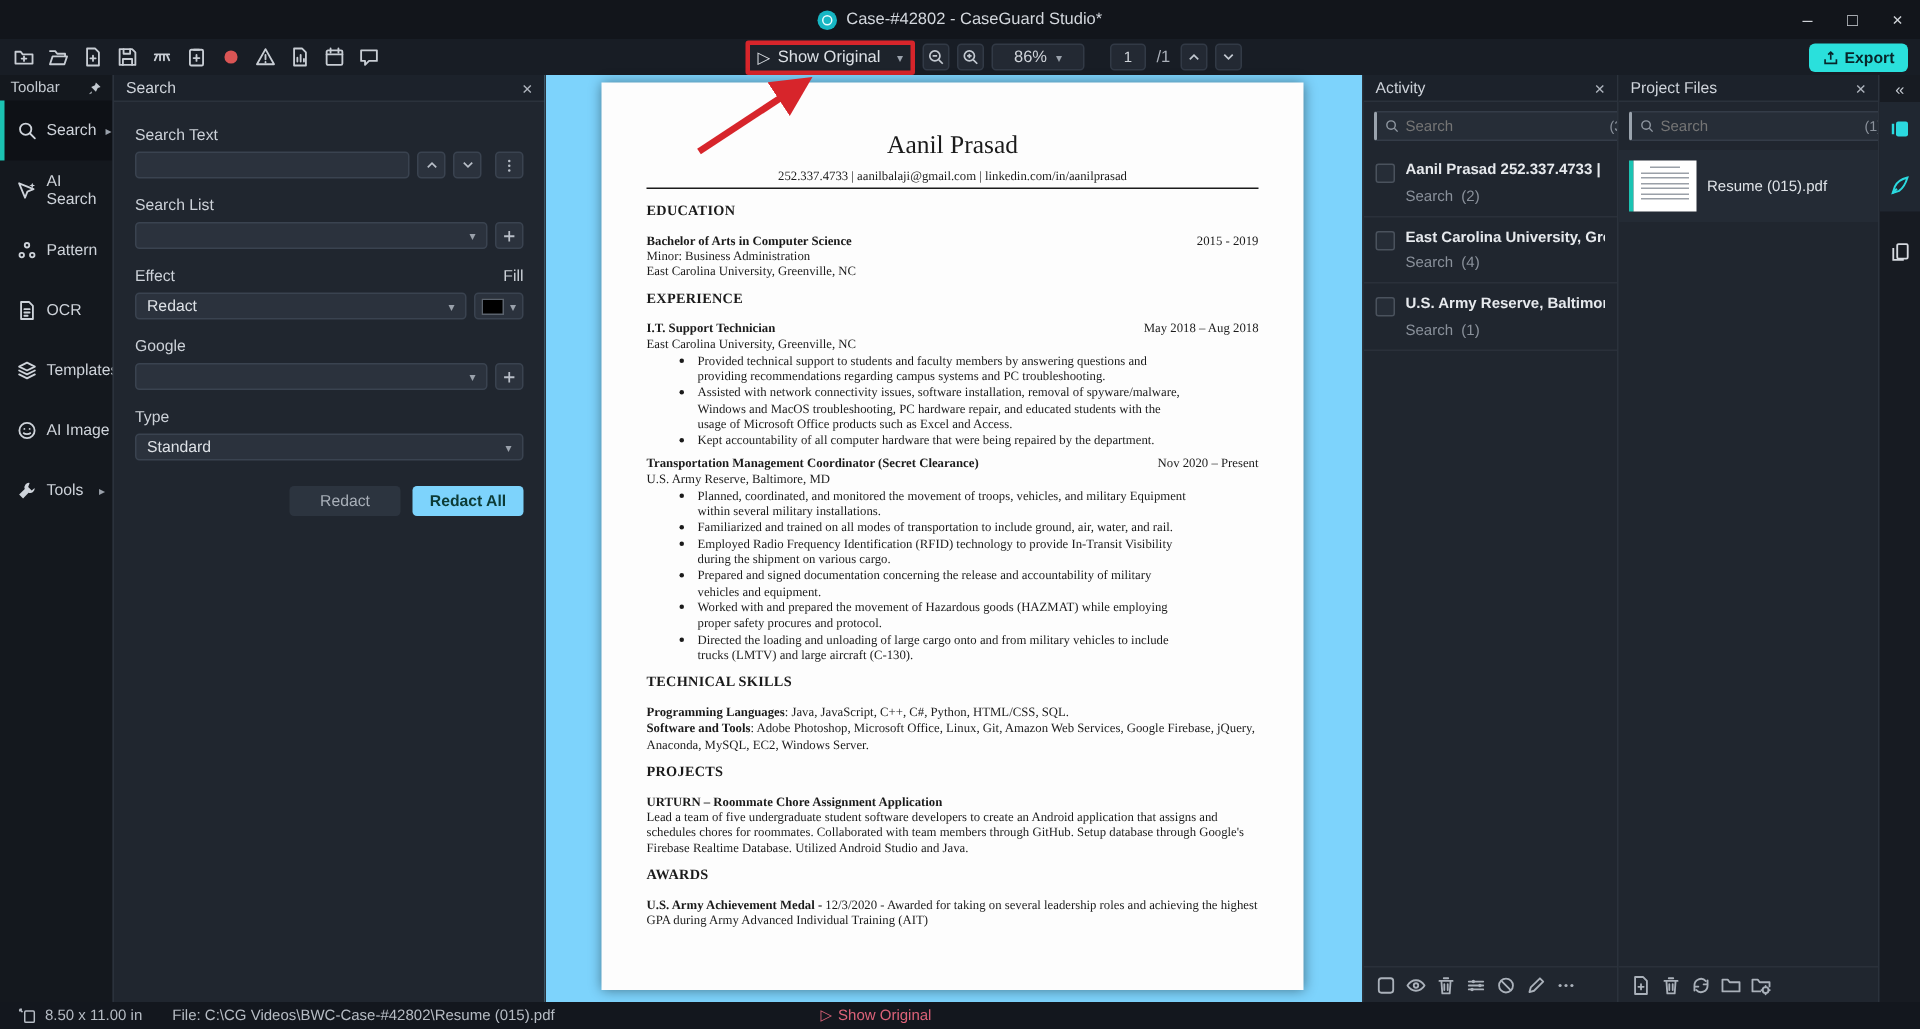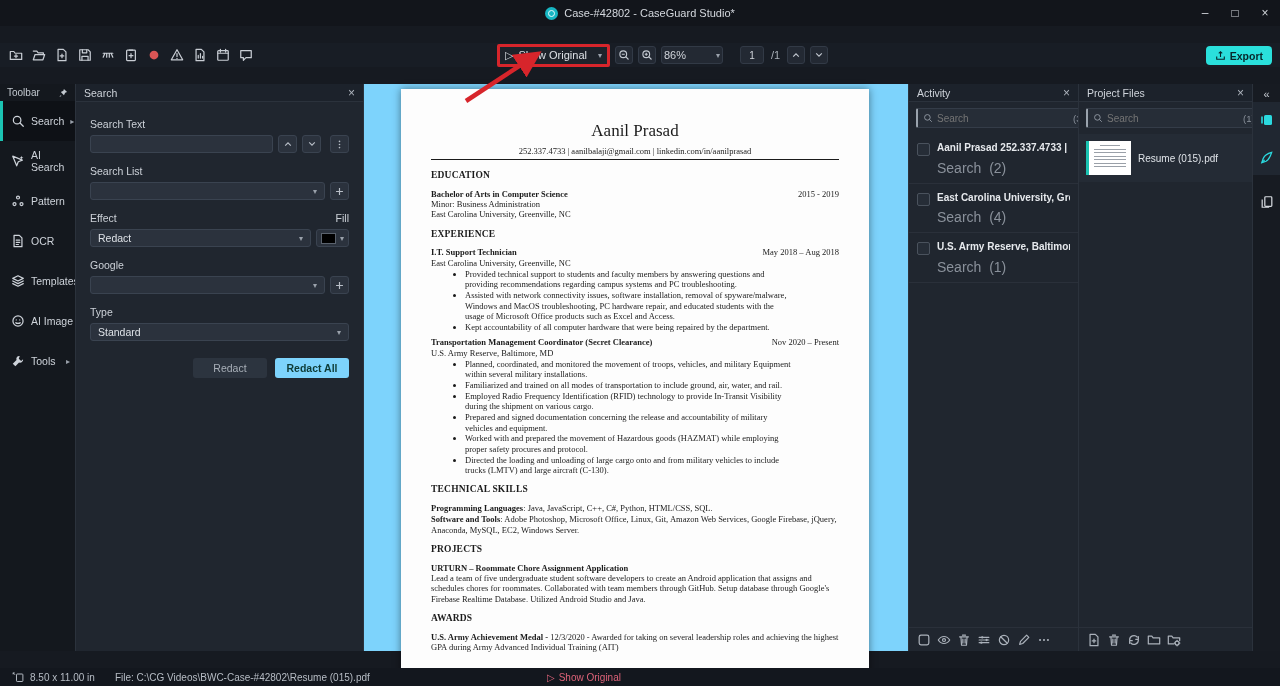--- a/index.html
+++ b/index.html
@@ -1,37 +1,37 @@
 <!DOCTYPE html>
 <html><head>
 <meta charset="utf-8">
 <style>
   * { margin:0; padding:0; box-sizing:border-box; }
   html,body { width:1280px; height:686px; overflow:hidden; }
   body { font-family:"Liberation Sans", sans-serif; background:#161a21; color:#c6ccd4; font-size:11px; }
-  .app { width:1280px; height:686px; display:flex; flex-direction:column; position:relative;gap:17px; }
+  .app { width:1280px; height:686px; display:flex; flex-direction:column; position:relative; }
 
   
   .titlebar { height:26px; background:#12151b; display:flex; align-items:center; position:relative; flex:0 0 auto; }
   .menus { display:flex; gap:2px; padding-left:6px; }
   .win-title { position:absolute; left:0; right:0; display:flex; justify-content:center; align-items:center; gap:6px; pointer-events:none; color:#d4d8de; }
   .logo-dot { width:13px; height:13px; border-radius:50%; background:#17b6c3; display:inline-flex; align-items:center; justify-content:center; }
   .logo-dot::after { content:""; width:5px; height:5px; border:1.5px solid #eafcfd; border-radius:50%; }
   .win-controls { margin-left:auto; display:flex; }
   .win-btn { width:30px; text-align:center; font-size:12px; color:#cfd3d8; padding:3px 0; }
 
   
   .toolbar-row { height:24px; background:#181d25; position:relative; display:flex; align-items:center; flex:0 0 auto; }
   .tb-icons { display:flex; gap:4px; padding-left:6px; align-items:center; }
   .tb-btn { width:19px; height:20px; display:flex; align-items:center; justify-content:center; color:#c8cdd4; background:transparent; border:none; }
   .tb-center { position:absolute; left:497px; top:0; height:24px; display:flex; align-items:center; gap:5px; }
   .show-original-box { border:3px solid #d7252b; border-radius:2px; background:#1d232b; height:23px; display:flex; align-items:center; gap:5px; padding:0 5px; color:#dde1e6; }
   .show-original-box .caret { margin-left:6px; }
   .ctrl-btn { width:18px; height:18px; background:#232933; border:1px solid #323a46; border-radius:3px; display:flex; align-items:center; justify-content:center; color:#c3c9d1; }
-  .zoom-select { width:62px; height:18px; background:#232933; border:1px solid #323a46; border-radius:3px; display:flex; align-items:center; padding:0 2px; color:#d0d4da; }
+  .zoom-select { width:62px; height:18px; background:#232933; border:1px solid #323a46; border-radius:3px; display:flex; align-items:center; padding:0 14px; color:#d0d4da; }
   .zoom-select .caret { margin-left:auto; }
   .page-input { width:24px; height:18px; background:#232933; border:1px solid #323a46; border-radius:3px; color:#d0d4da; text-align:center; font-size:10px; font-family:"Liberation Sans",sans-serif; }
   .page-total { color:#aab0b9; margin:0 2px; }
   .caret { font-size:8px; color:#9aa1ab; }
   .export-btn { position:absolute; right:8px; top:3px; height:19px; background:#2ae0dc; color:#07262a; border:none; border-radius:4px; font-weight:bold; font-size:10.5px; display:flex; align-items:center; gap:4px; padding:0 9px; }
 
   
   .main { flex:1 1 auto; display:flex; min-height:0; }
 
   
@@ -82,21 +82,21 @@
   .activity-panel { width:170px; }
   .files-panel { width:174px; }
   .panel-search-row { display:flex; gap:5px; padding:6px 7px; align-items:center; flex:0 0 auto; }
   .psearch { flex:1; height:20px; background:#262d37; border:1px solid #343c48; border-left:2px solid #9aa3ad; border-radius:2px; display:flex; align-items:center; gap:4px; padding:0 5px; color:#9098a2; }
   .psearch input { flex:1; min-width:0; background:transparent; border:none; outline:none; color:#c6ccd4; font-size:10px; font-family:"Liberation Sans",sans-serif; }
   .psearch .cnt { font-size:9.5px; color:#8a919b; }
   .panel-list { flex:1 1 auto; overflow:hidden; }
   .act-item { display:flex; gap:7px; padding:8px 8px 7px; border-bottom:1px solid #2a303a; }
   .checkbox { width:13px; height:13px; border:1px solid #4a525d; border-radius:2px; background:#262d37; flex:0 0 auto; margin-top:1px; }
   .act-title { color:#e6e9ed; font-size:10px; font-weight:bold; line-height:1.25; white-space:nowrap; overflow:hidden; }
-  .act-sub { color:#8a919b; font-size:14px; margin-top:5px; }
+  .act-sub { color:#8a919b; font-size:10px; margin-top:5px; }
   .panel-footer { height:24px; border-top:1px solid #2a303a; display:flex; align-items:center; gap:6px; padding:0 8px; flex:0 0 auto; color:#aab1ba; }
   .pf-item { display:flex; gap:7px; padding:7px; background:#242b35; align-items:center; }
   .thumb-wrap { display:flex; flex:0 0 auto; }
   .thumb-bar { width:3px; background:#1bc3b2; }
   .thumb { width:42px; height:34px; background:#fff; padding:4px 5px; }
   .thumb i { display:block; height:1px; background:#9aa0a8; margin-bottom:2.5px; }
   .thumb i.short { width:60%; margin-left:20%; }
   .pf-name { color:#dfe3e8; font-size:10px; }
 
   

